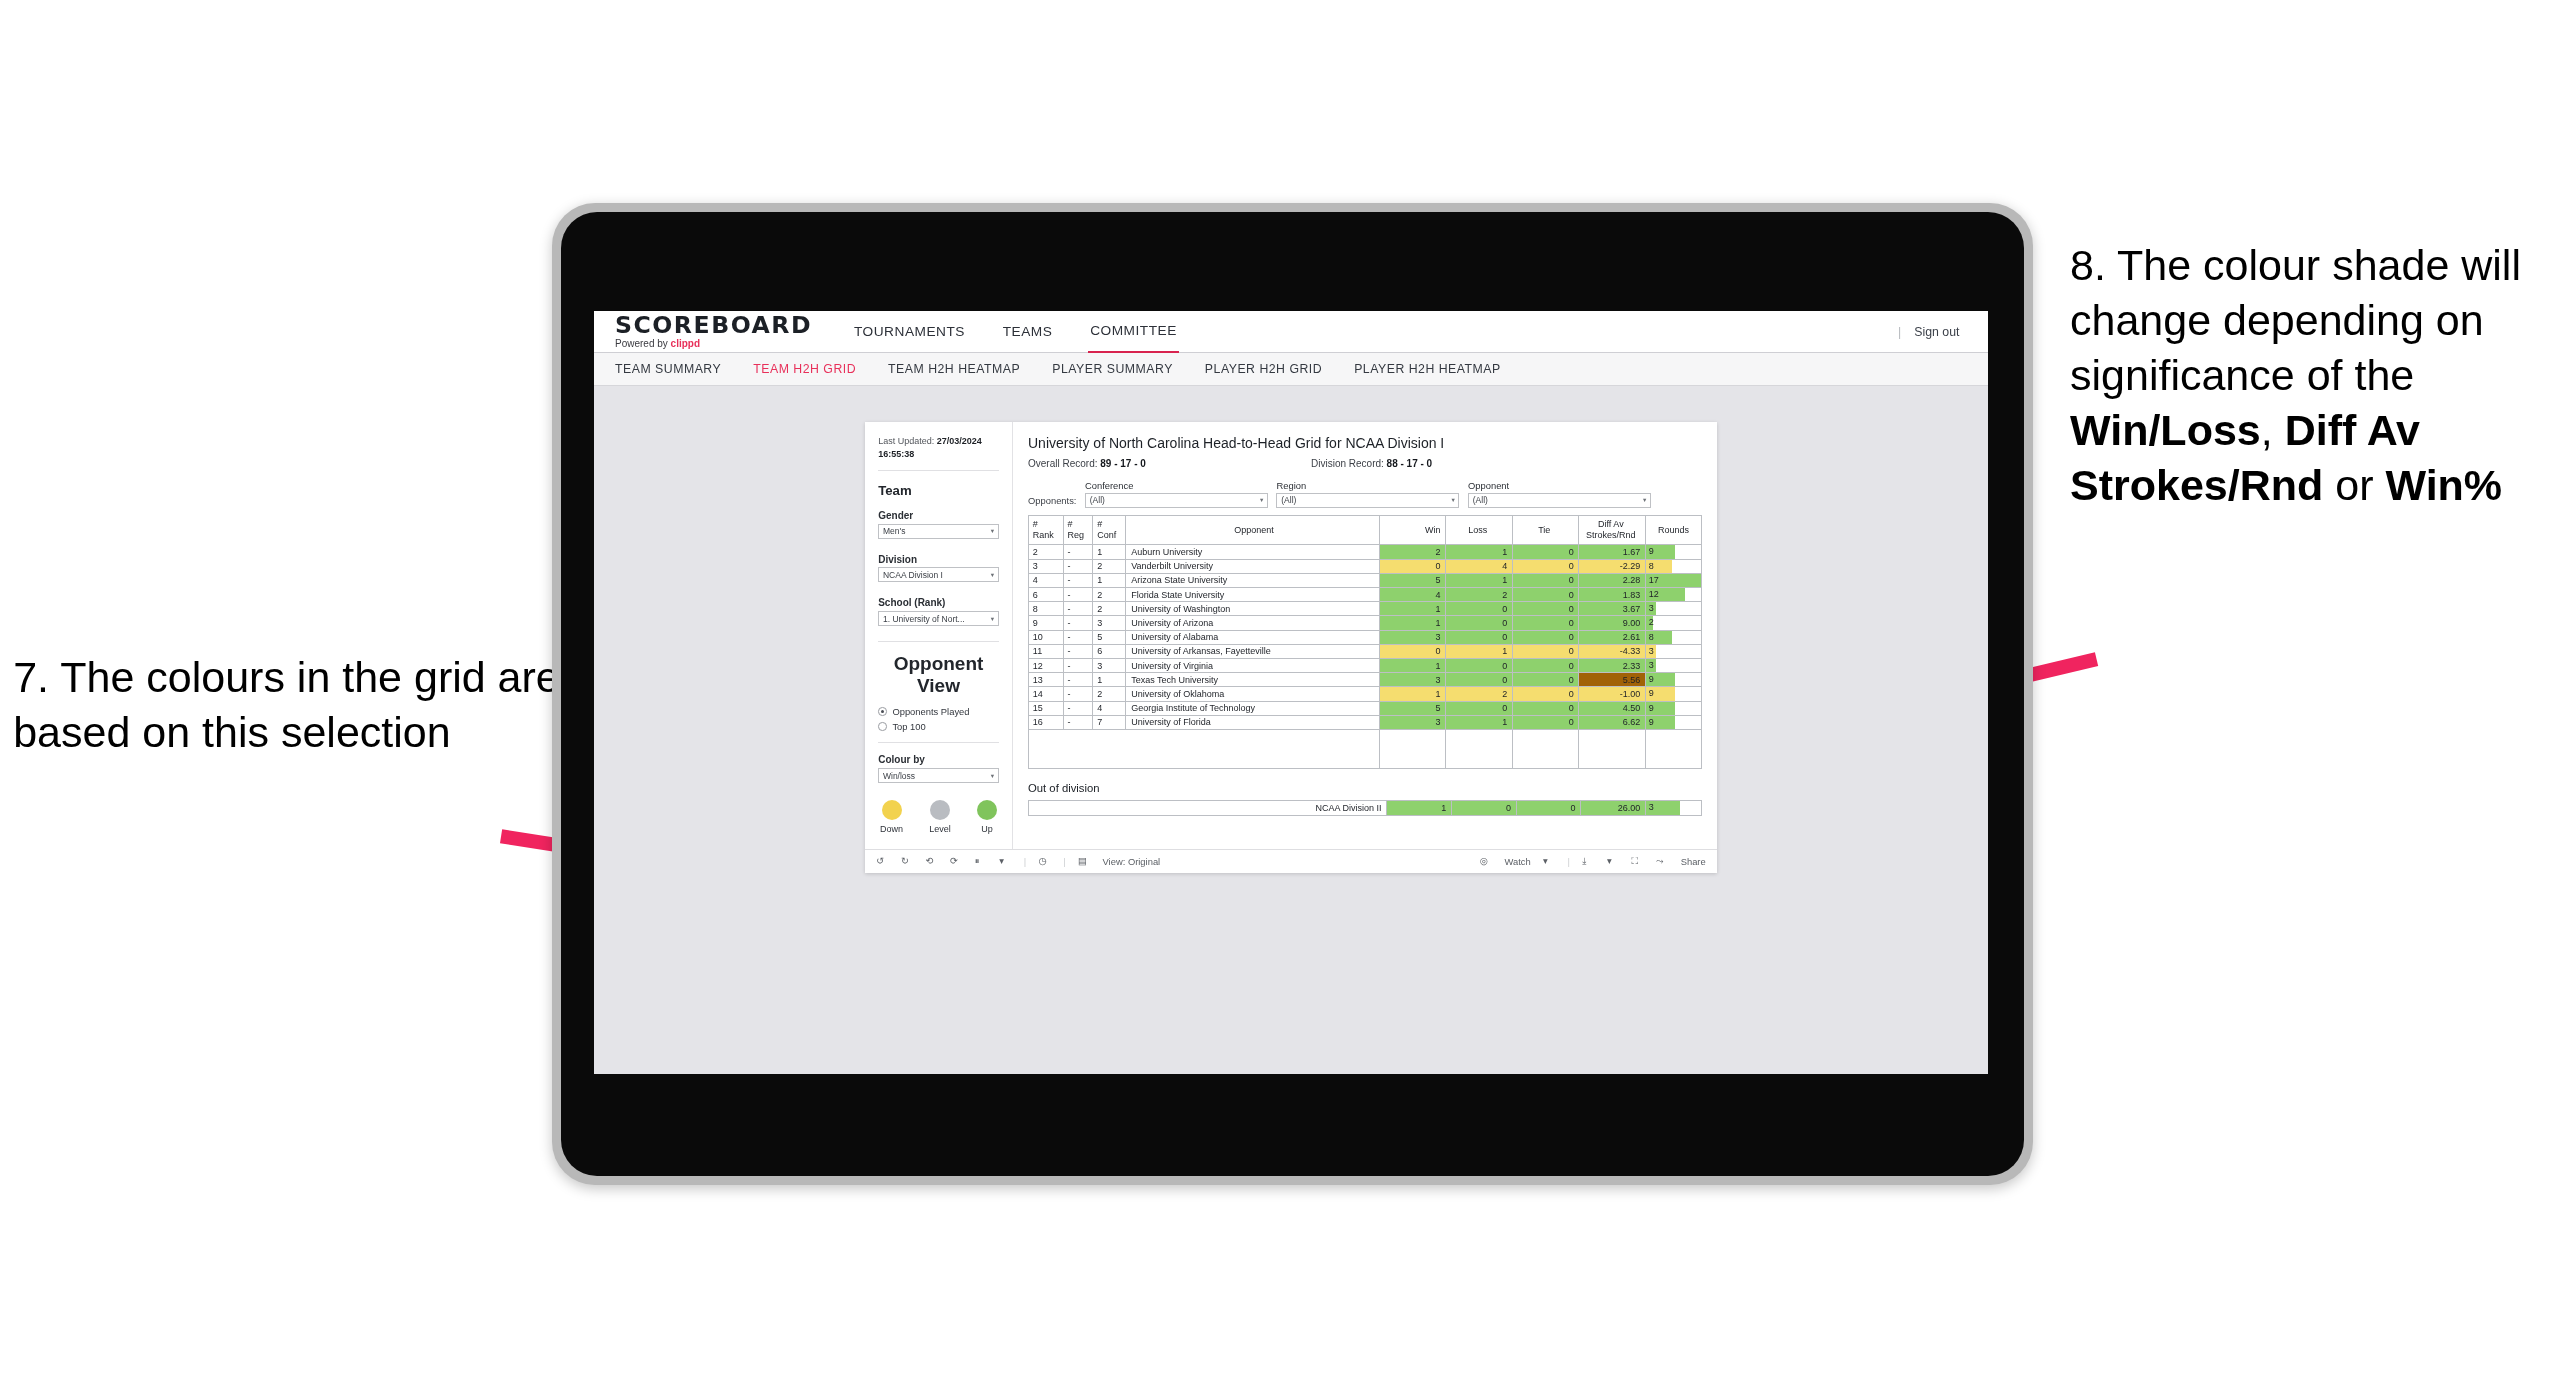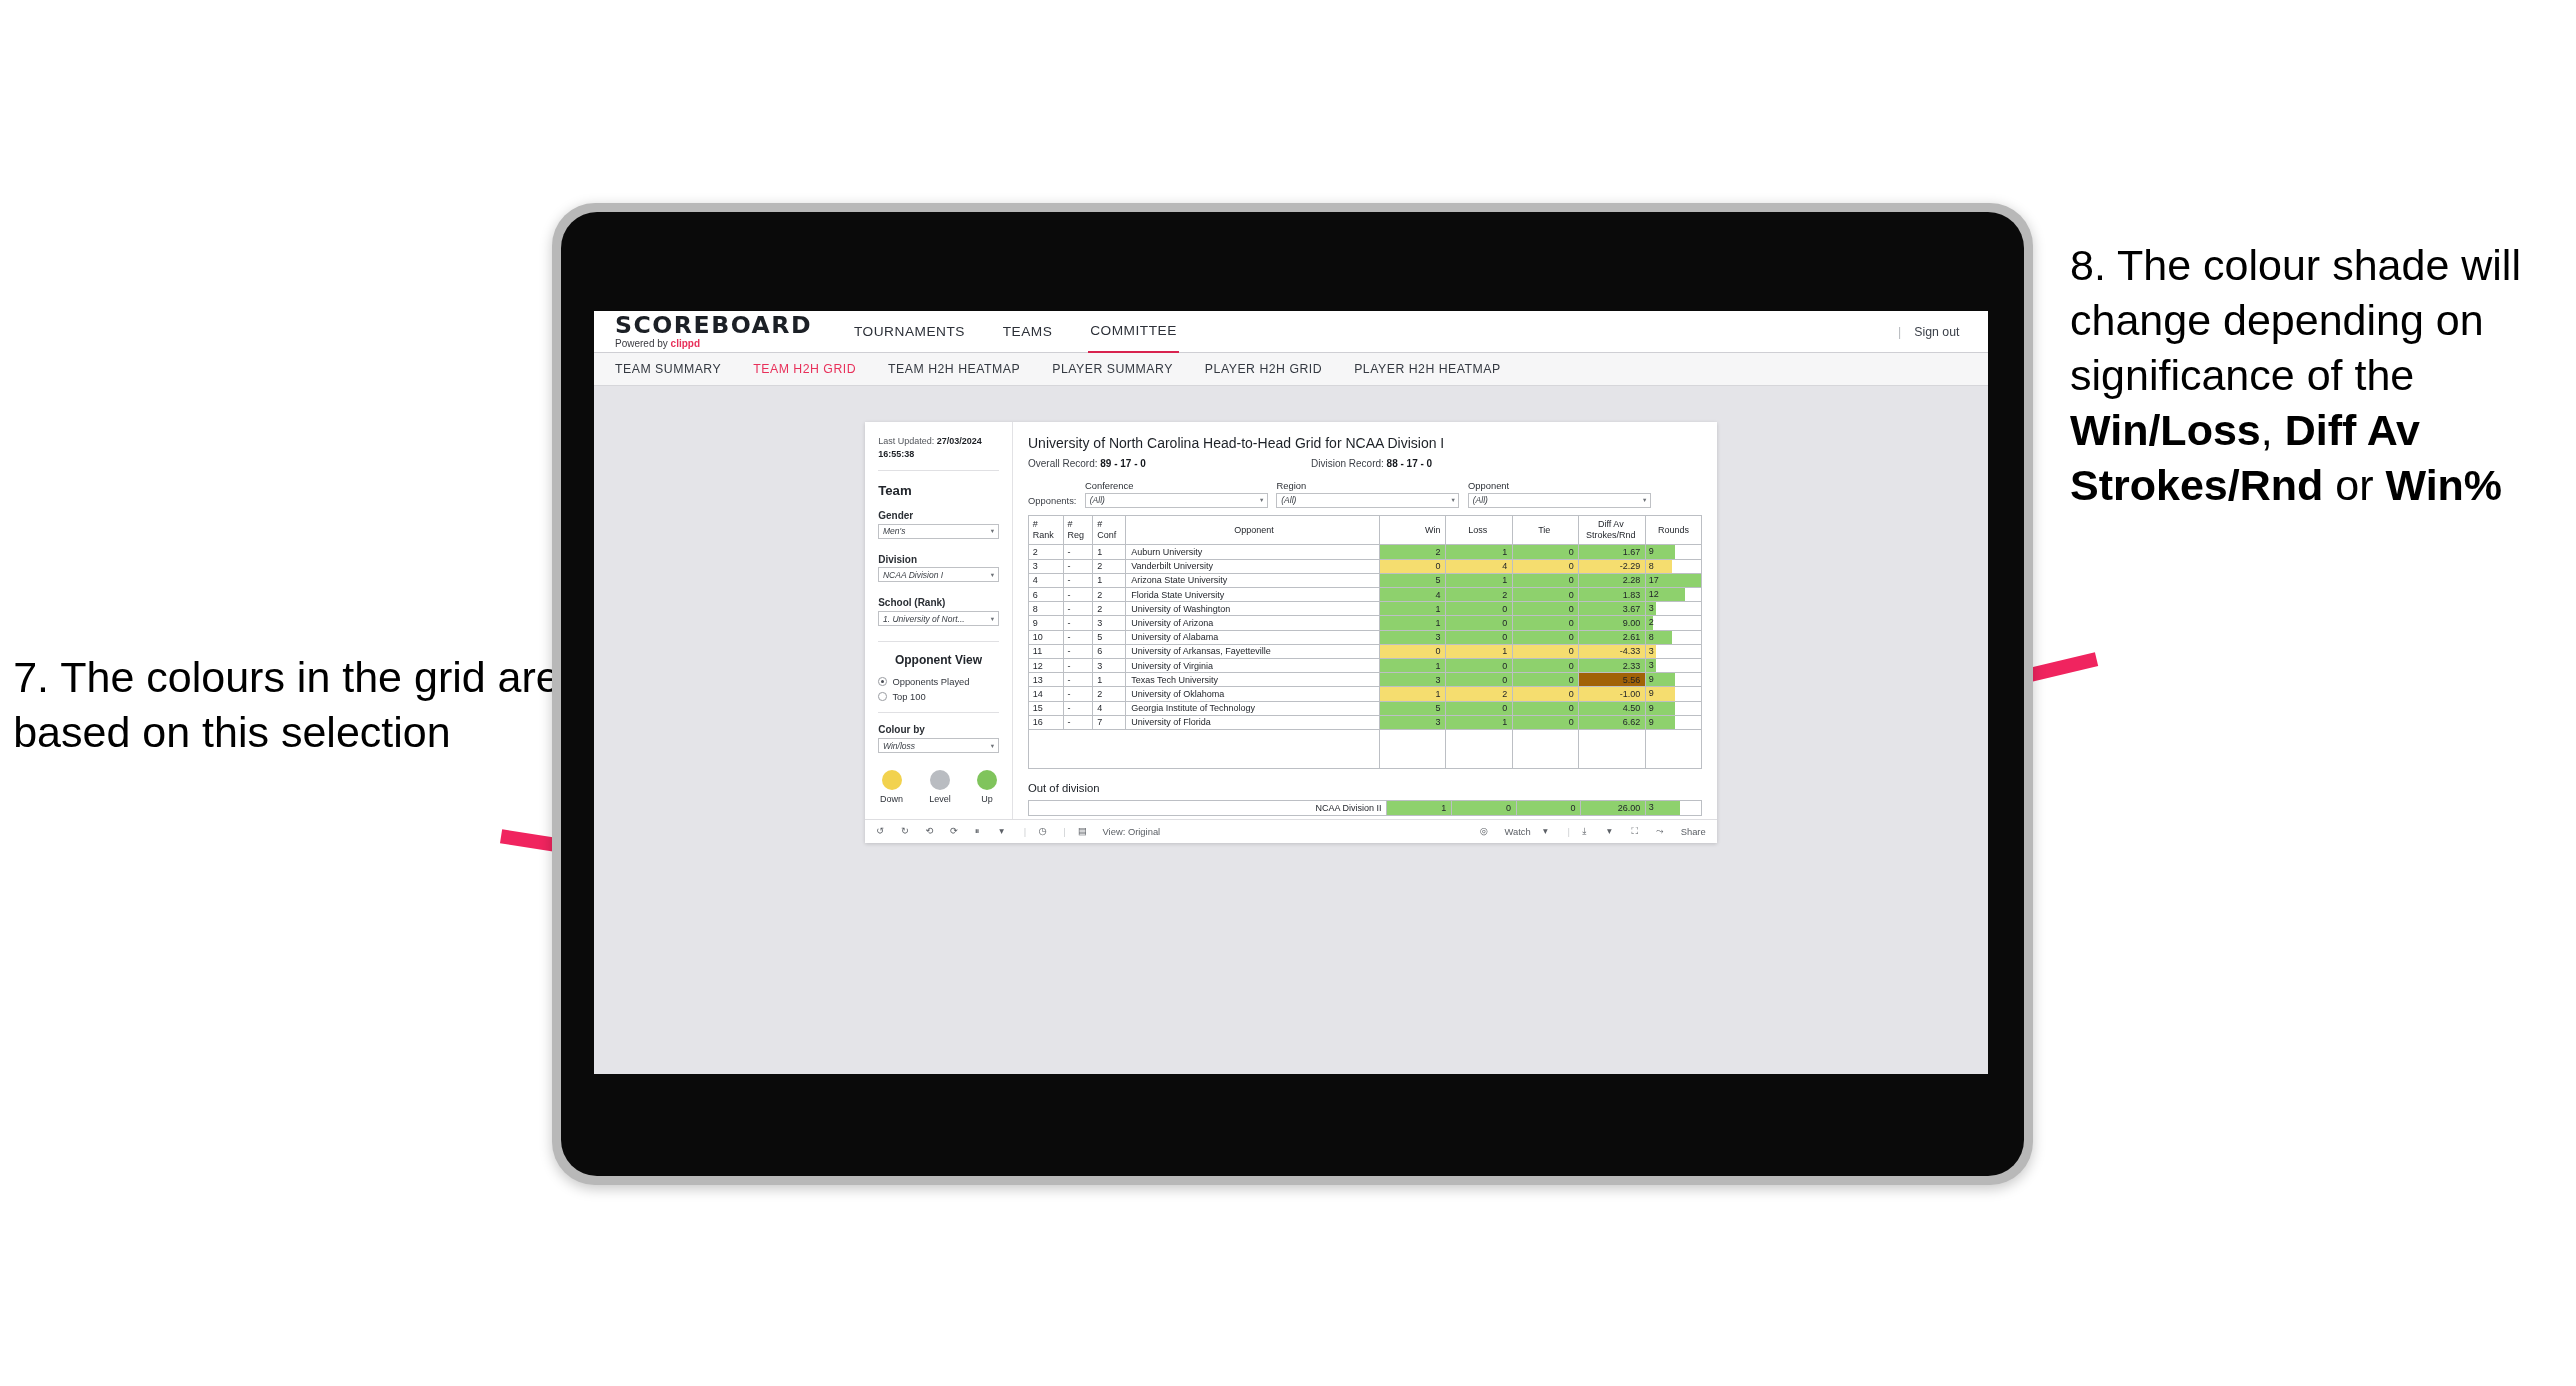--- a/index.html
+++ b/index.html
@@ -51,27 +51,27 @@
   #card{width:852px;background:#fff;box-shadow:0 0.9px 3.8px rgba(0,0,0,.16);}
   #cardbody{display:flex;}
 
   
   #side{width:148px;padding:13.2px 13.2px 15px;box-sizing:border-box;
     border-right:0.9px solid #e2e2e5;}
   .upd{font-size:9px;color:#53565c;line-height:1.38;}
   .upd b{color:#1e2126;}
   .hr{height:0.9px;background:#e0e0e3;margin:10.4px 0 11.3px;}
   .sec-h{font-size:13.2px;font-weight:700;color:#22262c;margin-bottom:12.3px;}
-  .sec-h.center{text-align:center;font-size:12px;margin-bottom:8.5px;}
+  .sec-h.center{text-align:center;font-size:19px;margin-bottom:8.5px;}
   .fld{margin-bottom:15px;}
   .fld-l{font-size:10px;font-weight:700;color:#2a2e34;margin-bottom:2.8px;}
   .sel{height:15px;border:0.9px solid #bfc1c5;background:#fff;display:flex;
     align-items:center;padding:0 3.8px;box-sizing:border-box;font-size:8.5px;
     color:#3c4047;}
-  .sel .cv{flex:1;overflow:hidden;white-space:nowrap;font-style:italic;}
+  .sel .cv{flex:1;overflow:hidden;white-space:nowrap;}
   .caret{font-size:6.6px;color:#6e7278;}
   .radio{display:flex;align-items:center;gap:5.7px;font-size:9.4px;color:#33373e;
     margin-bottom:3.8px;}
   .rdot{width:8.5px;height:8.5px;border-radius:50%;border:0.9px solid #9a9da2;
     background:#fff;box-sizing:border-box;position:relative;flex:0 0 auto;}
   .rdot.on:after{content:"";position:absolute;left:1.4px;top:1.4px;
     width:3.8px;height:3.8px;border-radius:50%;background:#4a4e55;}
   .legend{display:flex;justify-content:space-between;margin-top:17px;padding:0 1.9px;}
   .lg{text-align:center;}
   .lg .dot{width:20px;height:20px;border-radius:50%;margin:0 auto 3.8px;}

